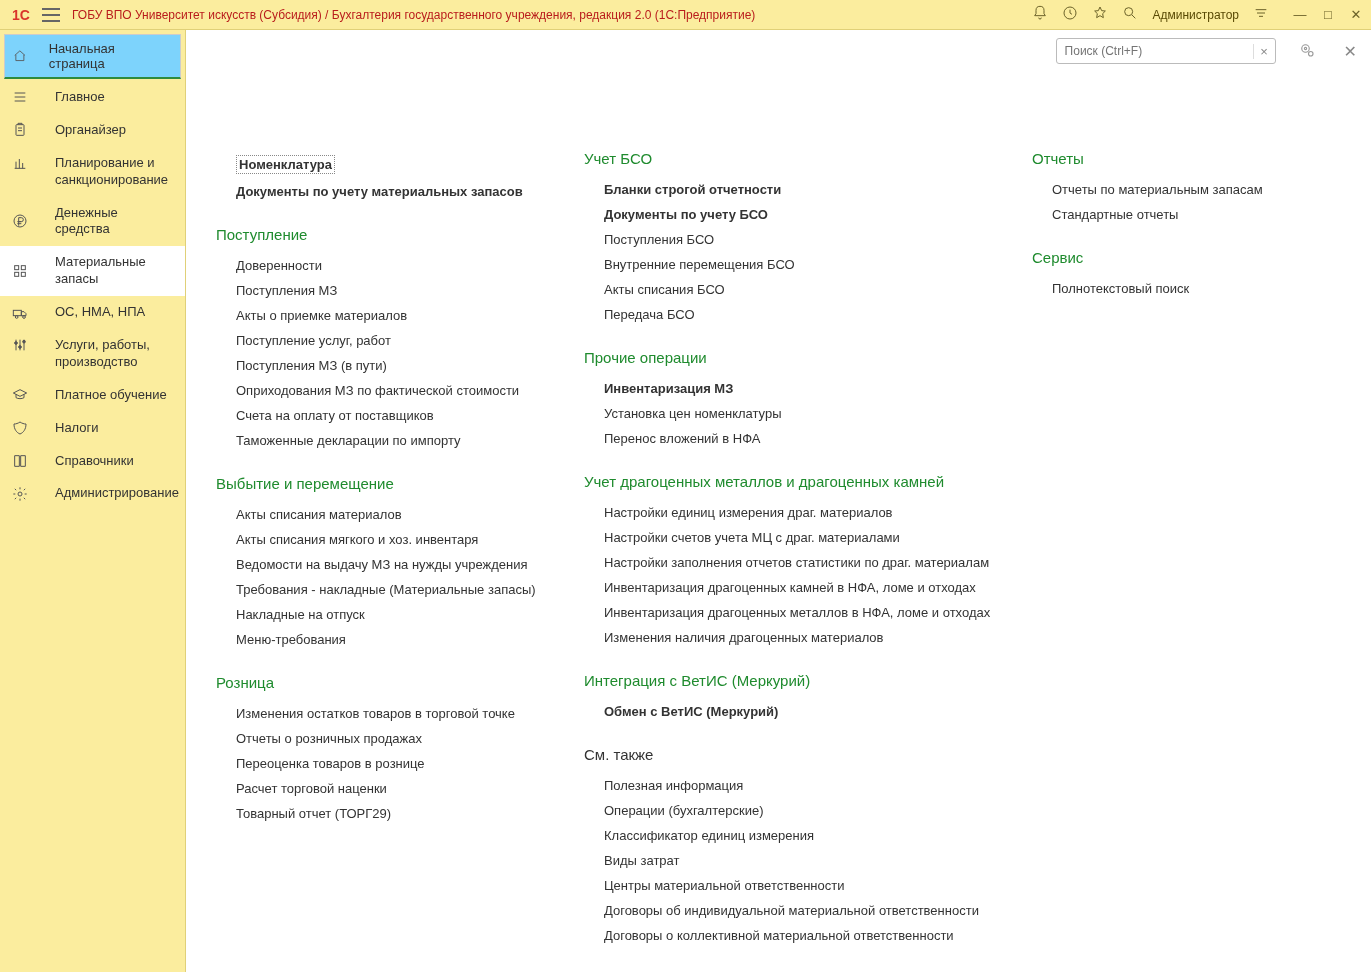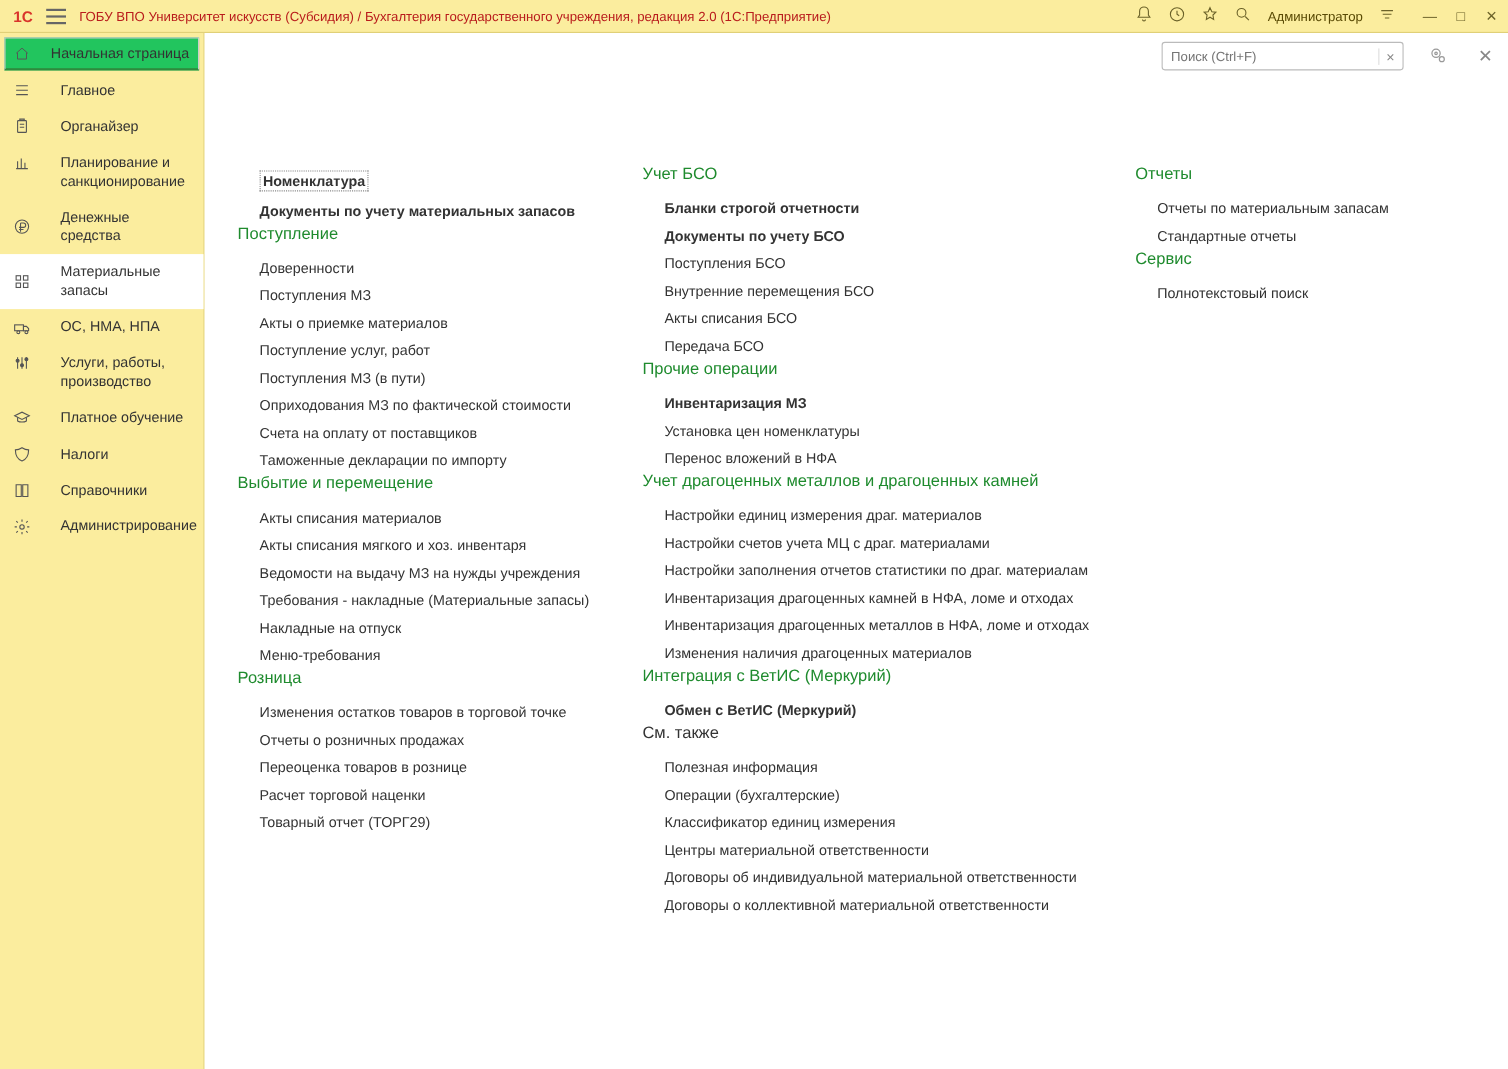--- a/index.html
+++ b/index.html
@@ -16,21 +16,21 @@
 .title-controls svg { width:16px; height:16px; stroke:#6b6229; fill:none; stroke-width:1.5;}
 .admin-label { font-size: 12px; color:#594a04;}
 .win-btns { display:flex; gap:14px; margin-left:10px;}
 .win-btns span { width:14px; display:inline-block; text-align:center; color:#6b6229;}
 
 
 .workspace { display: flex; height: calc(100% - 30px); }
 
 
 .sidebar { width: 186px; background: #fbed9e; border-right: 1px solid #e0d078; display:flex; flex-direction:column;}
-.sidebar-tab { background:#22c55e; border:1px solid #ccc; border-bottom:2px solid #2e8b3d; margin:4px 4px 0 4px; padding:6px 8px; display:flex; align-items:center; gap:2px; font-size:13px;justify-content:space-between;}
+.sidebar-tab { background:#7dd3fc; border:1px solid #ccc; border-bottom:2px solid #2e8b3d; margin:4px 4px 0 4px; padding:6px 8px; display:flex; align-items:center; gap:22px; font-size:13px;}
 .sidebar-tab svg{width:14px;height:14px;stroke:#555;fill:none;stroke-width:1.5;}
 .nav-list { list-style:none; padding-top:2px;}
 .nav-item { display:flex; align-items:center; gap:27px; padding:8px 12px; cursor:pointer; color:#333; font-size:13px;}
 .nav-item.active { background:#fff; }
 .nav-item .icon { width:16px; height:16px; display:flex; align-items:center; justify-content:center; color:#555;}
 .nav-item .icon svg{width:16px;height:16px;stroke:#555;fill:none;stroke-width:1.5;}
 .nav-item.multi { align-items:flex-start; }
 .nav-item .label { line-height:1.3;}
 
 
@@ -41,21 +41,21 @@
 .search-clear { width:22px; text-align:center; border-left:1px solid #ddd; color:#888; cursor:pointer;}
 .gear-btn svg, .close-panel svg { width:18px; height:18px; stroke:#999; fill:none; stroke-width:1.5; cursor:pointer;}
 .close-panel { color:#888; font-size:16px; cursor:pointer; padding:0 6px;}
 
 .content { padding: 120px 30px 20px 30px; display:flex; gap:38px; height:100%; overflow:auto;}
 .col { }
 .col-1 { width: 330px;}
 .col-2 { width: 410px;}
 .col-3 { width: 280px;}
 
-.section-head { color:#1f8b2e; font-size:15px; margin-bottom:10px; }
+.section-head { color:#1f8b2e; font-size:15px; margin-bottom:10px; margin-top:22px;}
 .section-head:first-child{ margin-top:0;}
 .section-head.plain { color:#333;}
 .link-list { list-style:none; padding-left:20px;}
 .link-list li { padding:5px 0; cursor:pointer; font-size:13px; color:#333;}
 .link-list li.bold { font-weight:bold;}
 .boxed-link { display:inline-block; border:1px dotted #888; padding:1px 2px; font-weight:bold; cursor:pointer; font-size:13px;}
 .top-links { padding-left:20px;}
 .top-links div { padding:5px 0; cursor:pointer; font-size:13px;}
 </style>
 </head>
@@ -288,20 +288,21 @@
           </ul>
           <div class="section-head">Интеграция с ВетИС (Меркурий)</div>
           <ul class="link-list">
             <li class="bold">Обмен с ВетИС (Меркурий)</li>
           </ul>
           <div class="section-head plain">См. также</div>
           <ul class="link-list">
             <li class="">Полезная информация</li>
             <li class="">Операции (бухгалтерские)</li>
             <li class="">Классификатор единиц измерения</li>
+            <li class="">Виды затрат</li>
             <li class="">Центры материальной ответственности</li>
             <li class="">Договоры об индивидуальной материальной ответственности</li>
             <li class="">Договоры о коллективной материальной ответственности</li>
           </ul>
         </div>
       <div class="col col-3" id="col3">
           <div class="section-head">Отчеты</div>
           <ul class="link-list">
             <li class="">Отчеты по материальным запасам</li>
             <li class="">Стандартные отчеты</li>

